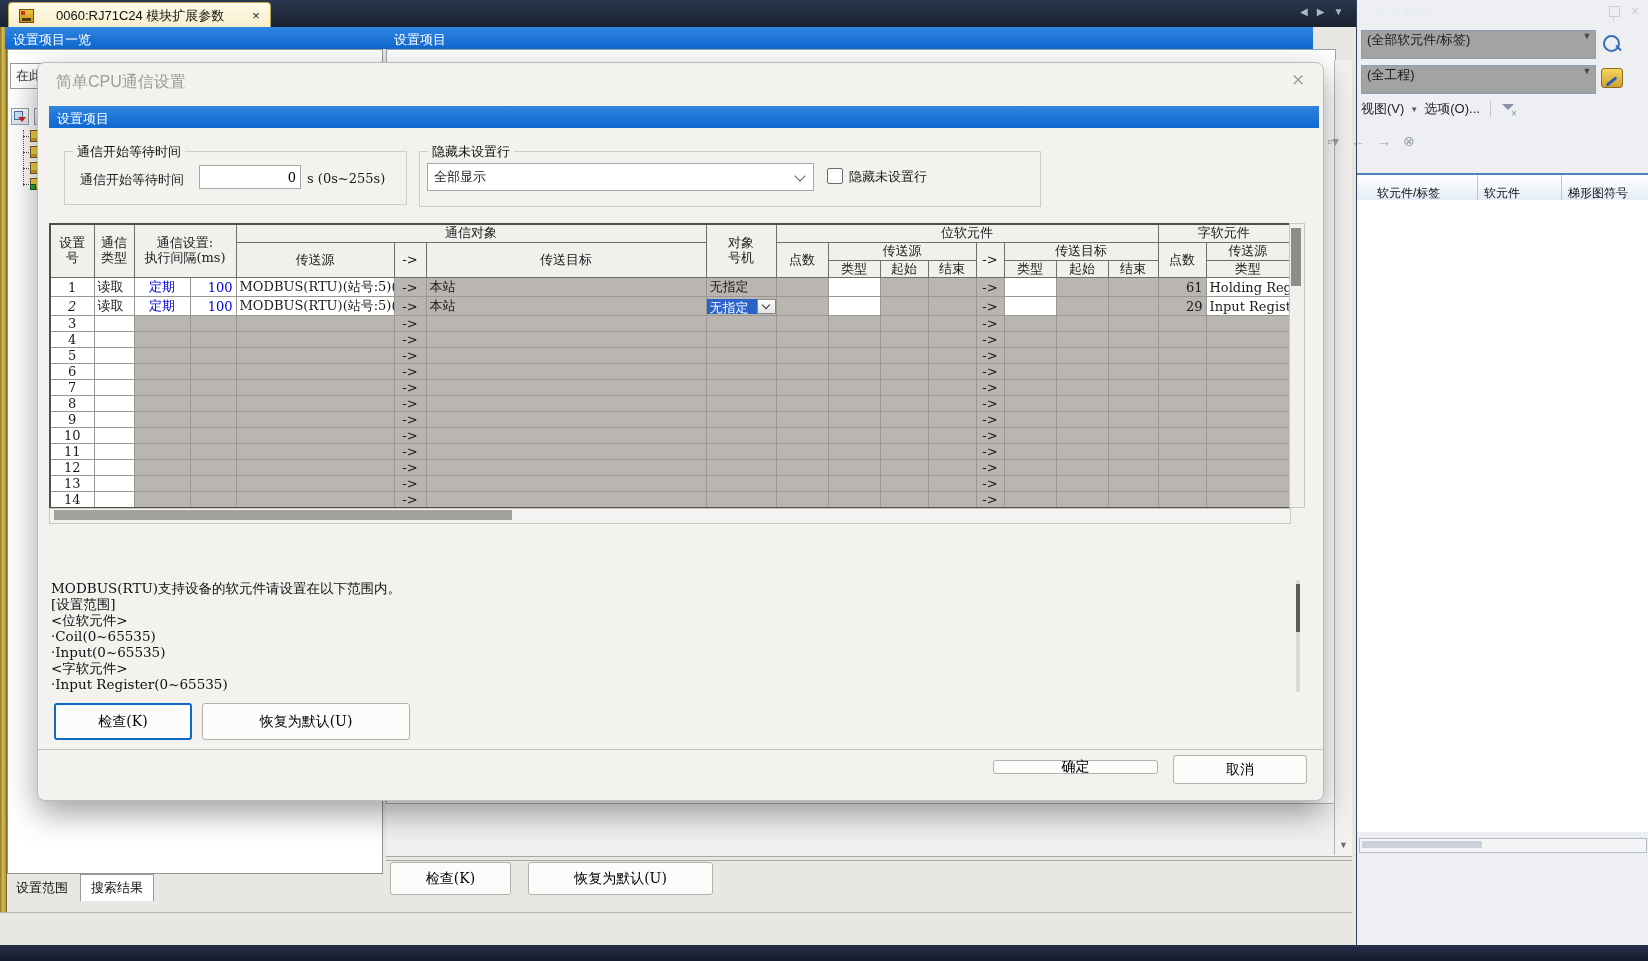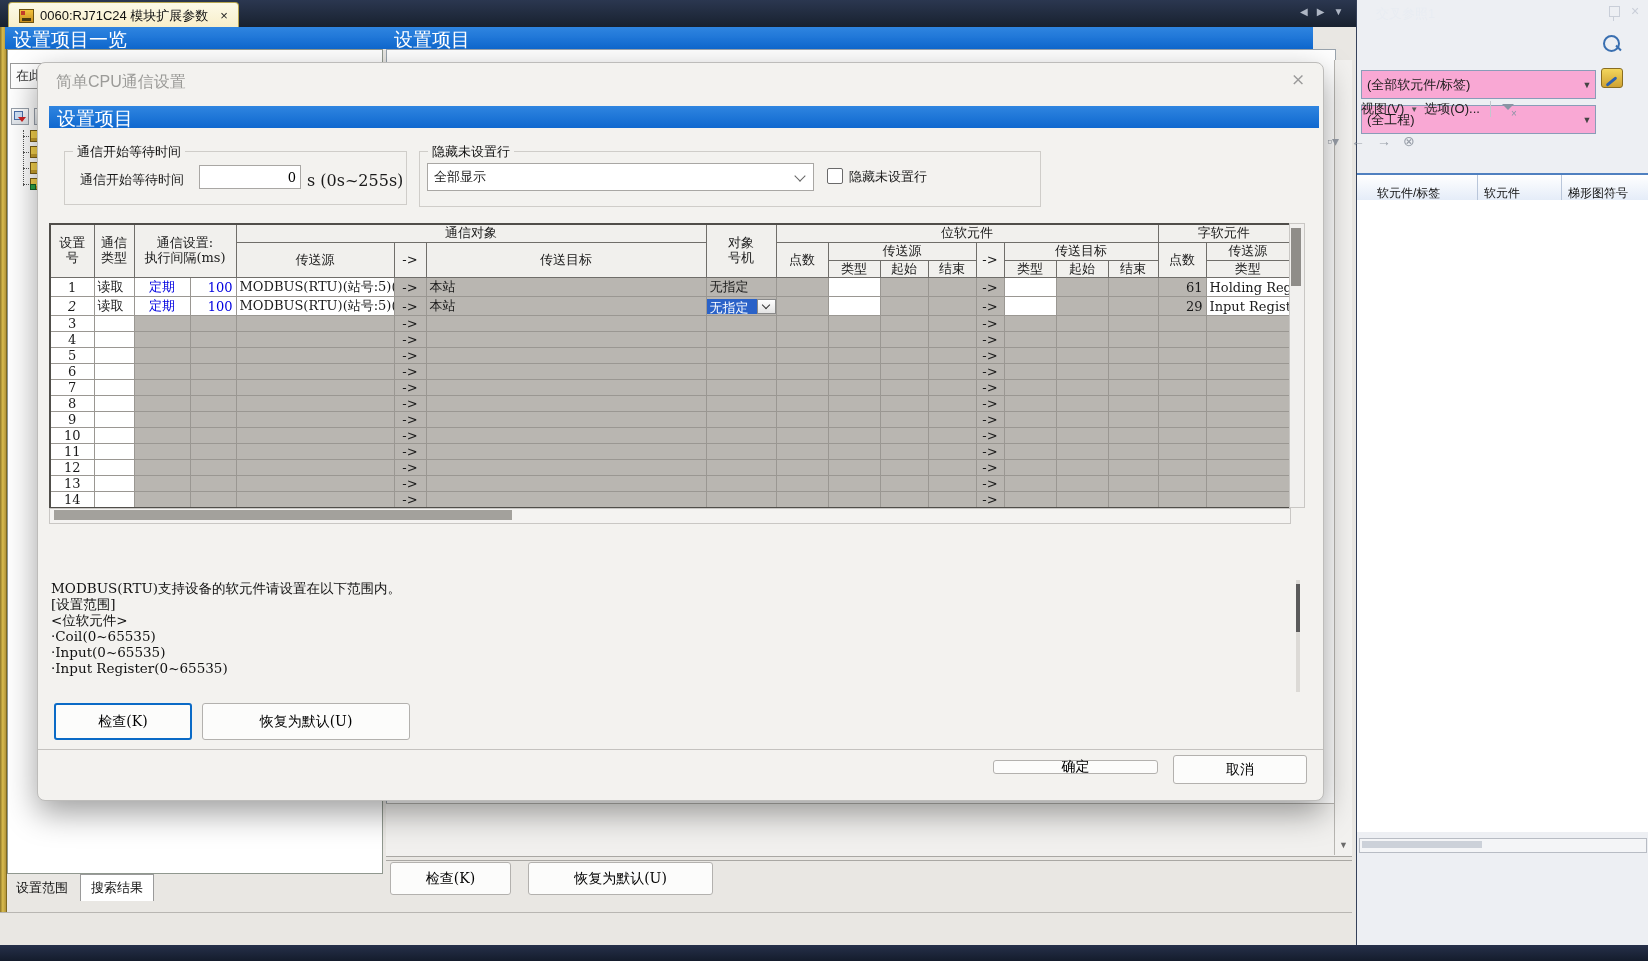--- a/index.html
+++ b/index.html
@@ -4,33 +4,33 @@
 <style>
   html,body{margin:0;padding:0;background:#555;}
   .screen{position:relative;width:1648px;height:961px;background:#e9e7e3;overflow:hidden;
           font-family:"Liberation Sans",sans-serif;font-size:12px;color:#1a1a1a;}
   .abs{position:absolute;}
   .serif{font-family:"DejaVu Serif","Liberation Serif",serif;}
 
   
   .topbar{position:absolute;left:0;top:0;width:1648px;height:27px;background:linear-gradient(#2b3750,#18212f);}
   .doc-tab{position:absolute;left:8px;top:2px;height:25px;background:linear-gradient(#fdfaе8,#f8f0cd);background:linear-gradient(#fdfae8,#f7eec9);
-           border:1px solid #b8a650;border-bottom:none;border-radius:4px 4px 0 0;display:flex;align-items:center;gap:6px;padding:0 10px;font-size:13px;color:#111;}
+           border:1px solid #b8a650;border-bottom:none;border-radius:4px 4px 0 0;display:flex;align-items:center;gap:22px;padding:0 10px;font-size:13px;color:#111;}
   .module-tab-icon{width:13px;height:12px;background:linear-gradient(#f2c23c,#c89020);border:1px solid #6d5310;position:relative;}
   .module-tab-icon:before{content:"";position:absolute;left:1px;top:1px;width:4px;height:4px;background:#c23a2a;}
   .module-tab-icon:after{content:"";position:absolute;left:2px;bottom:1px;right:2px;height:3px;background:#4a3a10;}
   .tab-close{color:#222;font-size:13px;line-height:13px;margin-left:6px;cursor:default;}
   .tab-nav{position:absolute;left:1300px;top:6px;color:#aeb6c4;font-size:10px;display:flex;gap:9px;}
 
   
   .gold-edge{position:absolute;left:0;top:27px;width:6px;height:885px;
              background:linear-gradient(90deg,#8a7326,#d9bc4e 45%,#b3953a);border-right:1px solid #7d6820;}
 
   
-  .blue-hdr{background:linear-gradient(#2f85e0,#0f68cf);color:#fff;font-size:19px;display:flex;align-items:flex-start;padding:0 8px;}
+  .blue-hdr{background:linear-gradient(#2f85e0,#0f68cf);color:#fff;font-size:13px;display:flex;align-items:flex-end;padding:0 8px;}
   .lp-hdr{left:5px;top:27px;width:378px;height:22px;}
   .rp-hdr{left:386px;top:27px;width:911px;height:22px;}
 
   
   .lp-body{left:7px;top:49px;width:374px;height:823px;background:#fff;border:1px solid #90988f;}
   .lp-search{position:absolute;left:2px;top:13px;width:300px;height:24px;background:#fff;border:1px solid #9a9a9a;
              font-size:13px;display:flex;align-items:center;padding:0 5px;color:#333;}
   .lp-toolbar{position:absolute;left:3px;top:58px;display:flex;gap:5px;}
   .tool-ic{width:16px;height:15px;border:1px solid #98a0aa;background:linear-gradient(#ffffff,#dfe4ea);position:relative;}
   .tool-ic i{position:absolute;left:2px;top:2px;width:7px;height:7px;border:1px solid #4a6ea8;background:#cfe0f5;}
@@ -56,21 +56,21 @@
           font-size:14px;display:flex;align-items:center;justify-content:center;}
   .bottom-line{left:0;top:912px;width:1352px;height:1px;background:#b8b6b2;}
   .bottom-bar{left:0;top:945px;width:1648px;height:16px;background:linear-gradient(#26304a,#141c2c);}
 
   
   .xref{position:absolute;left:1356px;top:0;width:292px;height:945px;background:#edeff3;border-left:1px solid #35415a;}
   .xref-title{position:absolute;left:19px;top:5px;color:#e8ecf2;font-size:13px;}
   .pin-ic{position:absolute;left:252px;top:6px;width:9px;height:9px;border:1px solid #c9ced8;}
   .pin-ic:after{content:"";position:absolute;left:3px;top:9px;width:1px;height:5px;background:#c9ced8;}
   .xref-close{position:absolute;left:274px;top:3px;color:#c9ced8;font-size:14px;}
-  .combo{position:absolute;height:27px;background:#f9a8d4;border:1px solid #8a9cb8;display:flex;align-items:center;font-size:13px;margin-top:40px;}
+  .combo{position:absolute;height:27px;background:#a3a3a3;border:1px solid #8a9cb8;display:flex;align-items:flex-start;font-size:13px;}
   .combo .txt{flex:1;padding:0 5px;white-space:nowrap;overflow:hidden;}
   .combo .dd{width:16px;color:#444;font-size:9px;text-align:center;}
   .mag-ic{position:absolute;width:13px;height:13px;border:2px solid #3a6fb0;border-radius:50%;}
   .mag-ic:after{content:"";position:absolute;left:10px;top:10px;width:7px;height:2px;background:#3a6fb0;transform:rotate(45deg);}
   .wrench-ic{position:absolute;width:20px;height:18px;background:linear-gradient(#f3d65c,#cfa232);border:1px solid #8a6d20;border-radius:3px;}
   .wrench-ic:after{content:"";position:absolute;left:3px;top:11px;width:13px;height:3px;background:#2a5fb0;transform:rotate(-40deg);border-radius:2px;}
   .xref-menu{position:absolute;left:4px;top:100px;display:flex;align-items:center;gap:6px;font-size:13px;color:#222;}
   .menu-dd{font-size:8px;color:#555;}
   .menu-div{width:1px;height:16px;background:#c2c6cd;margin:0 4px;}
   .funnel-ic{position:relative;width:14px;height:14px;}
@@ -88,21 +88,21 @@
   .dialog{position:absolute;left:37px;top:62px;width:1285px;height:737px;background:#f3f2ef;border:1px solid #bdbcba;
           border-radius:8px;box-shadow:0 12px 32px rgba(0,0,0,.38);z-index:50;}
   .dlg-title{position:absolute;left:18px;top:9px;color:#9b9b98;font-size:16px;}
   .dlg-close{position:absolute;left:1253px;top:6px;color:#9a9a9a;font-size:17px;}
   .dlg-bar{position:absolute;left:11px;width:1254px;height:22px;}
   .grp{position:absolute;border:1px solid #cfcdc9;}
   .grp-label{position:absolute;top:-9px;left:8px;background:#f3f2ef;padding:0 4px;font-size:13px;color:#111;}
   .wait-label{position:absolute;left:15px;top:19px;font-size:13px;}
   .wait-input{position:absolute;left:134px;top:13px;width:92px;height:22px;background:#fff;border:1px solid #a9a7a4;
               font-size:13px;text-align:right;padding:0 4px;font-family:"DejaVu Serif","Liberation Serif",serif;}
-  .wait-unit{position:absolute;left:242px;top:19px;font-size:16px;}
+  .wait-unit{position:absolute;left:242px;top:19px;font-size:13px;}
   .dlg-combo{position:absolute;left:7px;top:11px;width:385px;height:26px;background:#fff;border:1px solid #a9a7a4;
              display:flex;align-items:center;font-size:13px;}
   .dlg-combo .txt{flex:1;padding:0 6px;}
   .chev{width:7px;height:7px;border-right:1px solid #666;border-bottom:1px solid #666;transform:rotate(45deg);margin:-3px 9px 0 0;}
   .cbx{position:absolute;left:407px;top:16px;width:14px;height:14px;background:#fff;border:1px solid #6a6a6a;border-radius:2px;}
   .cbx-label{position:absolute;left:429px;top:16px;font-size:13px;}
 
   .dlg-table-wrap{position:absolute;left:11px;top:160px;}
   #dlg-table{border-collapse:collapse;table-layout:fixed;width:1240px;
              font-family:"DejaVu Serif","Liberation Serif",serif;font-size:13px;border:2px solid #504e4a;}
@@ -630,20 +630,21 @@
     <div class="dlg-hscroll">
       <div class="thumb"></div>
     </div>
 
     <div class="dlg-desc" id="dlg-desc">
         <div>MODBUS(RTU)支持设备的软元件请设置在以下范围内。</div>
         <div>[设置范围]</div>
         <div>&lt;位软元件&gt;</div>
         <div>·Coil(0~65535)</div>
         <div>·Input(0~65535)</div>
+        <div>&lt;字软元件&gt;</div>
         <div>·Input Register(0~65535)</div>
       </div>
     <div class="desc-scroll">
       <div class="thumb"></div>
     </div>
 
     <button class="dlg-btn focus" style="left:16px;top:640px;width:138px;height:37px;">检查(K)</button>
     <button class="dlg-btn" style="left:164px;top:640px;width:208px;height:37px;">恢复为默认(U)</button>
     <div class="dlg-sep"></div>
     <button class="dlg-btn" style="left:955px;top:697px;width:165px;height:14px;">确定</button>

